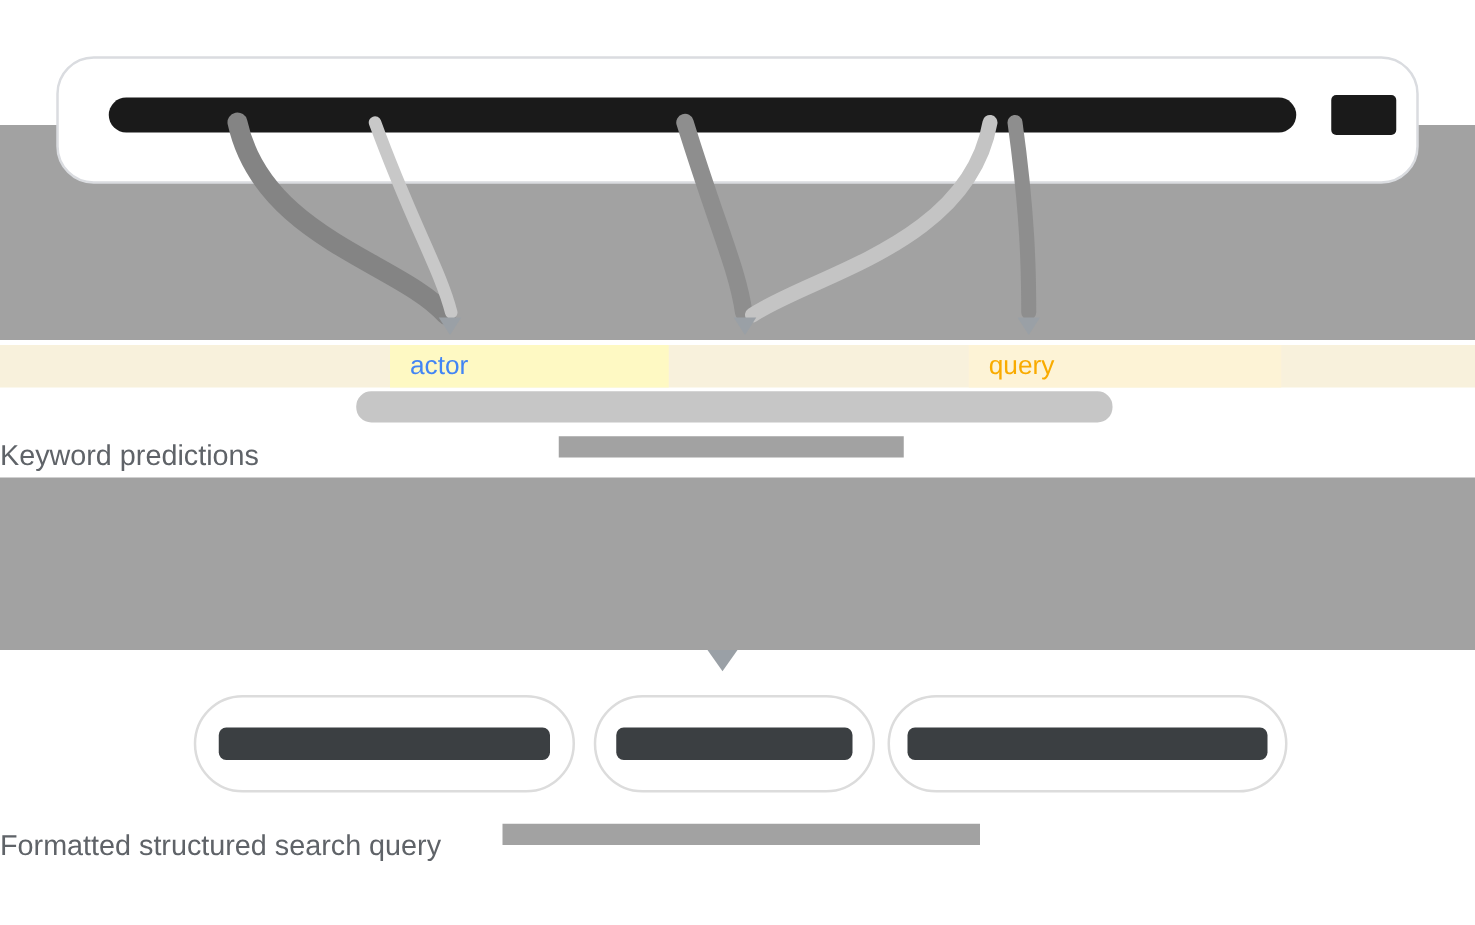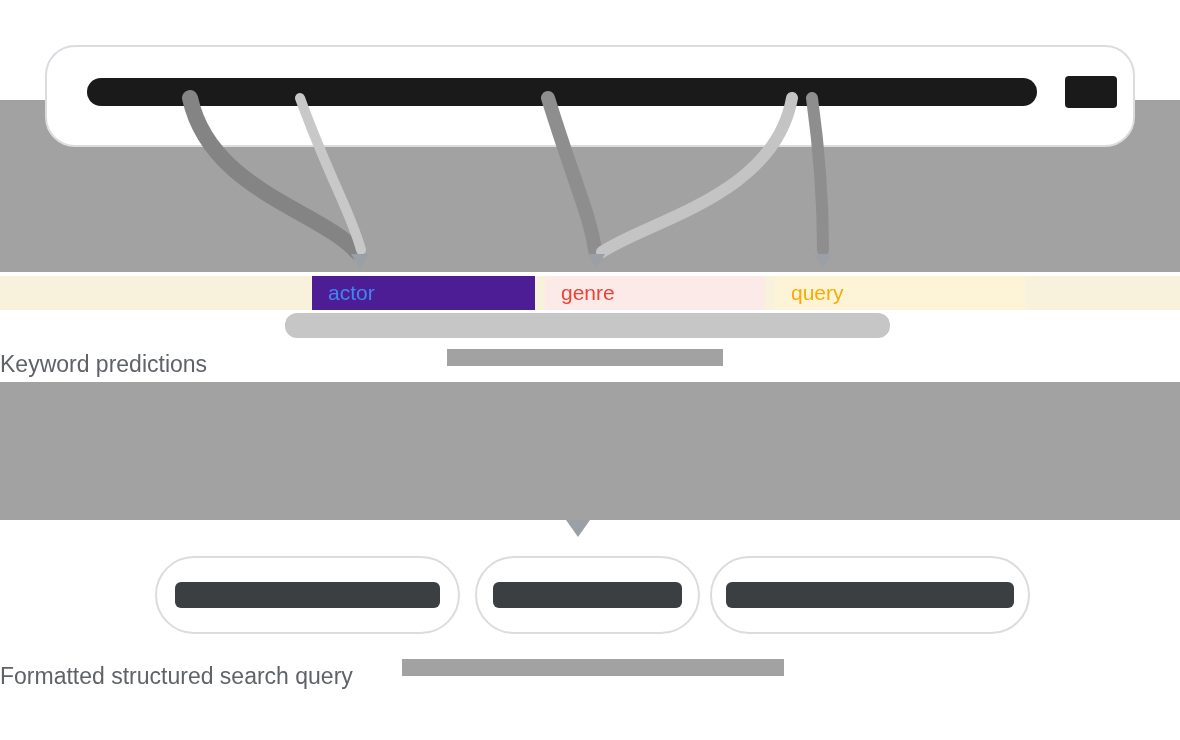--- a/index.html
+++ b/index.html
@@ -23,21 +23,21 @@
 
   
   .connectors{left:0;top:0;width:1180px;height:300px;z-index:3;pointer-events:none;}
   .arrowhead{width:0;height:0;border-left:9px solid transparent;border-right:9px solid transparent;
              border-top:14px solid #9aa0a6;top:254px;z-index:4;}
   .ah1{left:351px;} .ah2{left:587px;} .ah3{left:814px;}
 
   
   .band{left:0;top:276px;width:1180px;height:34px;background:#f8f1dc;z-index:2;}
   .chip{height:34px;line-height:34px;font-size:21px;padding-left:16px;z-index:3;top:276px;}
-  .chip-actor{left:312px;width:207px;background:#4c1d95;color:#4285f4;}
+  .chip-actor{left:312px;width:207px;background:#fef9c3;color:#4285f4;}
   .chip-genre{left:545px;width:204px;background:#fceae8;color:#ea4335;}
   .chip-object{left:775px;width:234px;background:#fdf3d6;color:#f9ab00;}
 
   
   .caption{left:0;width:1180px;text-align:left;font-size:23px;color:#5f6368;z-index:2;}
   .caption-mid{top:351px;}
   .caption-bottom{top:663px;}
 
   
   .big-arrow{left:566px;top:520px;width:0;height:0;border-left:12px solid transparent;
@@ -75,23 +75,20 @@
   </svg>
 
   <div class="abs arrowhead ah1"></div>
   <div class="abs arrowhead ah2"></div>
   <div class="abs arrowhead ah3"></div>
 
   <div class="abs band"></div>
   <div class="abs chip chip-actor">
     <span>actor</span>
   </div>
-  <div class="abs chip chip-genre">
-    <span>genre</span>
-  </div>
   <div class="abs chip chip-object">
     <span>query</span>
   </div>
 
   <div class="abs redact-line"></div>
 
   <div class="abs caption caption-mid">Keyword predictions</div>
   <div class="abs strip strip-mid"></div>
 
   <div class="abs big-arrow"></div>

